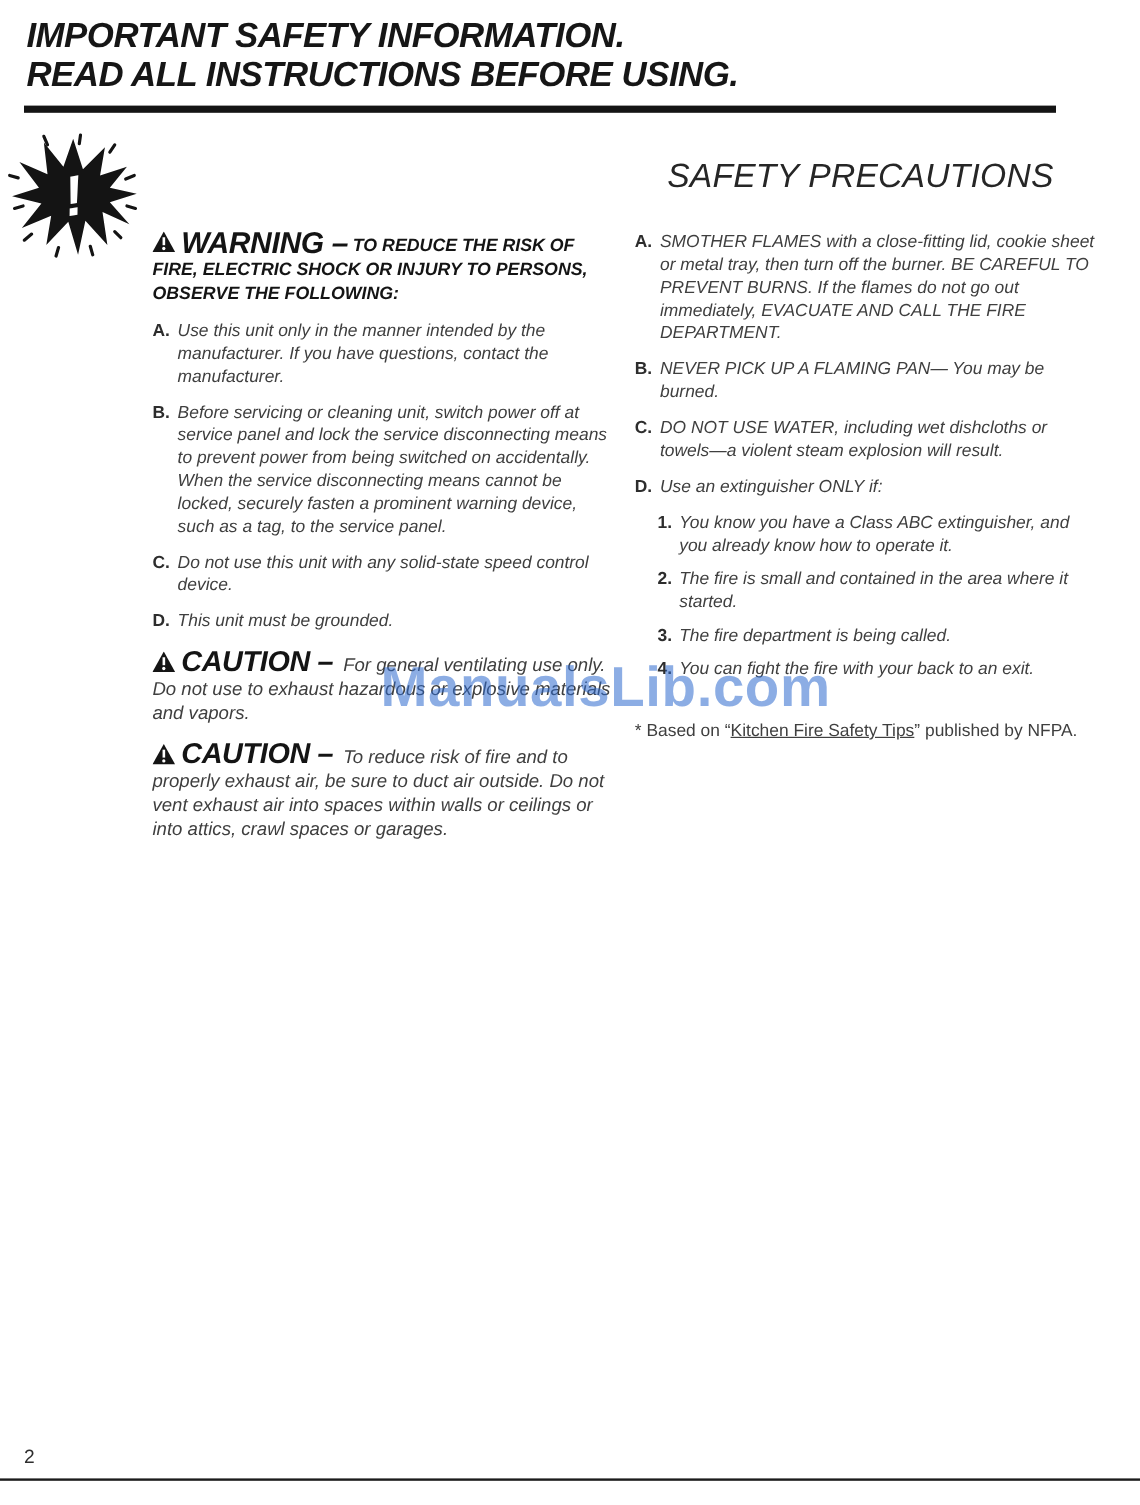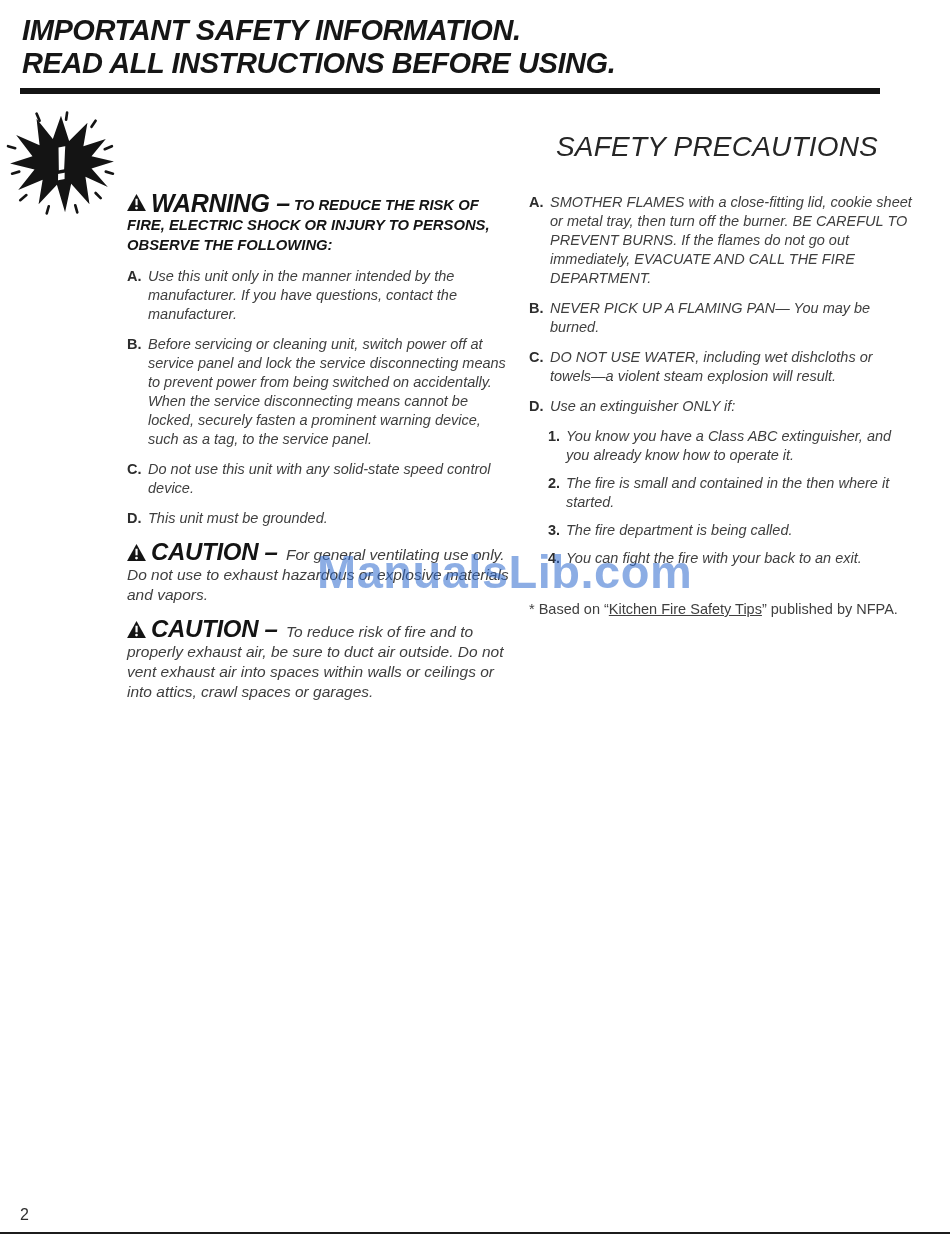--- a/index.html
+++ b/index.html
@@ -193,21 +193,21 @@
       <span class="txt">Use an extinguisher ONLY if:</span>
     </div>
 
     <div class="sublist">
       <div class="list-item">
         <span class="lbl">1.</span>
         <span class="txt">You know you have a Class ABC extinguisher, and you already know how to operate it.</span>
       </div>
       <div class="list-item">
         <span class="lbl">2.</span>
-        <span class="txt">The fire is small and contained in the then where it started.</span>
+        <span class="txt">The fire is small and contained in the area where it started.</span>
       </div>
       <div class="list-item">
         <span class="lbl">3.</span>
         <span class="txt">The fire department is being called.</span>
       </div>
       <div class="list-item">
         <span class="lbl">4.</span>
         <span class="txt">You can fight the fire with your back to an exit.</span>
       </div>
     </div>

